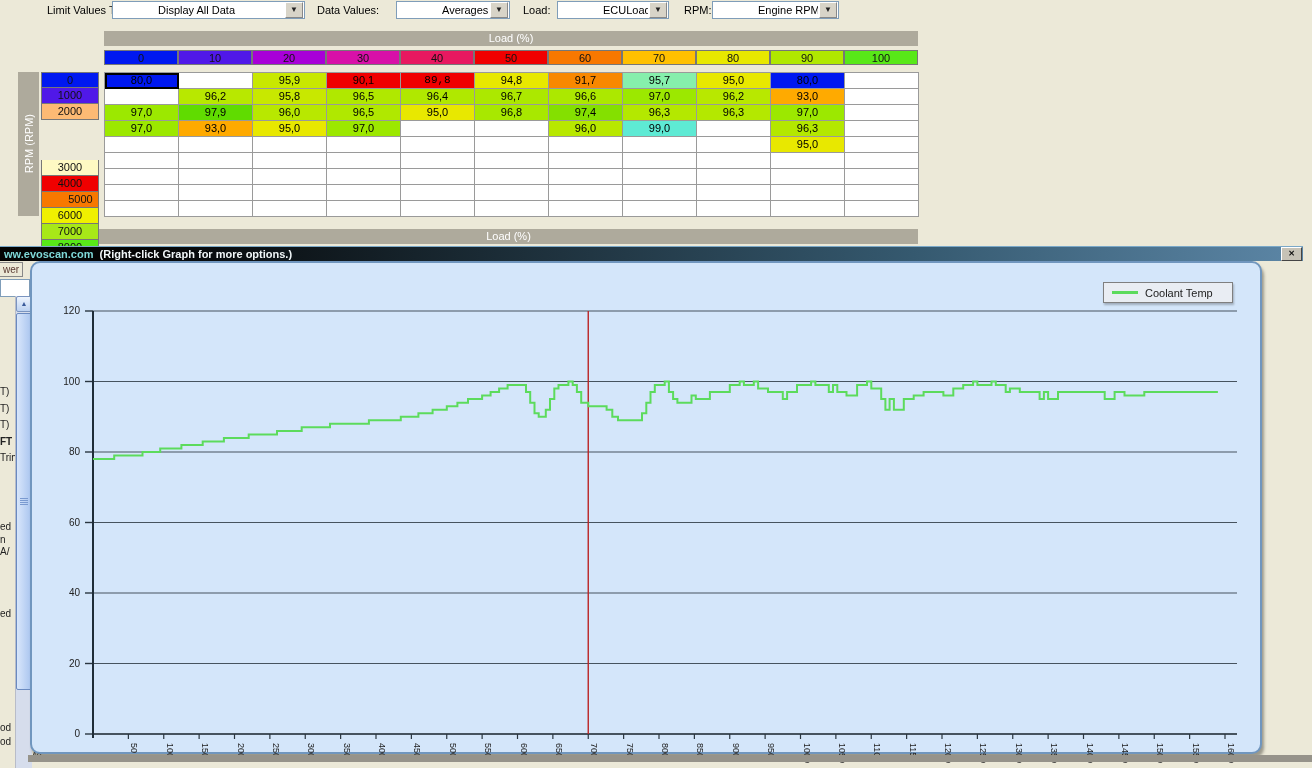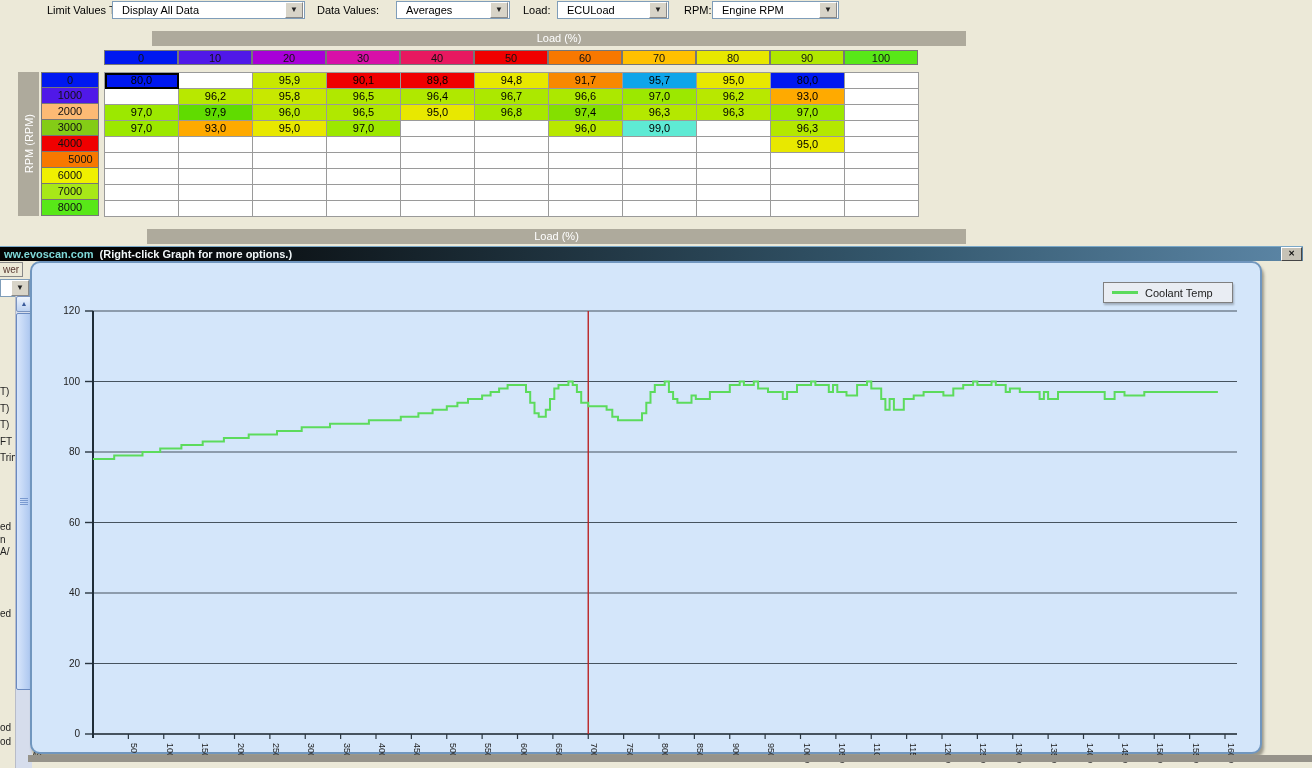--- a/index.html
+++ b/index.html
@@ -4,26 +4,26 @@
 <style>
   html,body{margin:0;padding:0;}
   body{width:1312px;height:768px;background:#ece9d8;position:relative;overflow:hidden;
        font-family:"Liberation Sans",sans-serif;color:#000;}
   .abs{position:absolute;}
   
   #top-toolbar{left:0;top:0;width:1312px;height:22px;}
   .tlabel{position:absolute;top:4px;font-size:11px;white-space:nowrap;}
   .select{position:absolute;top:1px;height:18px;background:#fff;border:1px solid #7f9db9;
           box-sizing:border-box;display:flex;align-items:center;font-size:11px;}
-  .sel-text{padding-left:9px;white-space:nowrap;overflow:hidden;flex:1;}
+  .sel-text{padding-left:3px;white-space:nowrap;overflow:hidden;flex:1;margin-left:42px;}
   .sel-arrow{width:16px;height:14px;margin:1px;background:#d8d4c8;border:1px solid;
              border-color:#fff #888 #888 #fff;font-size:8px;line-height:14px;text-align:center;
              color:#222;flex:none;}
   
-  .graybar{background:#aeaa9c;color:#fff;font-size:11px;text-align:center;line-height:15px;margin-left:48px;}
+  .graybar{background:#aeaa9c;color:#fff;font-size:11px;text-align:center;line-height:15px;}
   #loadbar-top{left:104px;top:31px;width:814px;height:15px;}
   #loadbar-bottom{left:99px;top:229px;width:819px;height:15px;}
   #col-heads{left:104px;top:50px;display:flex;}
   .hcell{width:74px;height:15px;box-sizing:border-box;border:1px solid #777;margin-right:0px;
          font-size:11px;text-align:center;line-height:14px;color:#111;}
   #rpm-bar{left:18px;top:72px;width:21px;height:144px;background:#aeaa9c;display:flex;
            align-items:center;justify-content:center;}
   .vtext{writing-mode:vertical-rl;transform:rotate(180deg);color:#fff;font-size:11px;white-space:nowrap;}
   #row-heads{left:41px;top:72px;}
   .rcell{width:58px;height:16px;box-sizing:border-box;border:1px solid #777;border-top-width:0;
@@ -111,37 +111,37 @@
     <div class="hcell" style="background: rgb(176, 232, 0);">90</div>
     <div class="hcell" style="background: rgb(88, 232, 24);">100</div>
   </div>
 <div id="rpm-bar" class="abs">
   <span class="vtext">RPM (RPM)</span>
 </div>
 <div id="row-heads" class="abs">
     <div class="rcell" style="background: rgb(0, 24, 240);">0</div>
     <div class="rcell" style="background: rgb(80, 24, 232);">1000</div>
     <div class="rcell" style="background: #fdba74;">2000</div>
-    <div class="rcell" style="background: #84cc16;">3000</div>
+    <div class="rcell" style="background: #fef9c3; margin-top: 40px;">3000</div>
     <div class="rcell" style="background: rgb(240, 0, 0);">4000</div>
     <div class="rcell" style="background: rgb(248, 120, 0); padding-left: 21px;">5000</div>
     <div class="rcell" style="background: rgb(240, 240, 0);">6000</div>
     <div class="rcell" style="background: rgb(168, 232, 24);">7000</div>
     <div class="rcell" style="background: rgb(88, 232, 24);">8000</div>
   </div>
 <div id="grid" class="abs">
     <div class="grow">
       <div class="gcell sel" style="background: rgb(0, 24, 240);">80,0</div>
       <div class="gcell"></div>
       <div class="gcell" style="background: rgb(200, 232, 0);">95,9</div>
       <div class="gcell" style="background: rgb(240, 0, 0);">90,1</div>
-      <div class="gcell" style="background: rgb(240, 0, 0);">89,8</div>
+      <div class="gcell" style="background: rgb(240, 0, 0); font-family: Liberation Mono, monospace;">89,8</div>
       <div class="gcell" style="background: rgb(232, 232, 0);">94,8</div>
       <div class="gcell" style="background: rgb(248, 136, 0);">91,7</div>
-      <div class="gcell" style="background: #0ea5e9;">95,7</div>
+      <div class="gcell" style="background: #86efac;">95,7</div>
       <div class="gcell" style="background: rgb(232, 232, 0);">95,0</div>
       <div class="gcell" style="background: rgb(0, 24, 240);">80,0</div>
       <div class="gcell"></div>
     </div>
     <div class="grow">
       <div class="gcell"></div>
       <div class="gcell" style="background: rgb(184, 232, 0);">96,2</div>
       <div class="gcell" style="background: rgb(200, 232, 0);">95,8</div>
       <div class="gcell" style="background: rgb(176, 232, 0);">96,5</div>
       <div class="gcell" style="background: rgb(176, 232, 0);">96,4</div>
@@ -253,21 +253,21 @@
 <div id="close-btn" class="abs" style="top:247px">✕</div>
 <div id="tab-wer" class="abs">wer</div>
 <div id="left-select" class="select">
   <span class="sel-text"></span>
   <span class="sel-arrow">▼</span>
 </div>
 <div id="left-labels">
     <div style="top: 386px;">T)</div>
     <div style="top: 403px;">T)</div>
     <div style="top: 419px;">T)</div>
-    <div style="top: 436px;">FT</div>
+    <div style="top: 436px; font-weight: bold;">FT</div>
     <div style="top: 452px;">Trim</div>
     <div style="top: 521px;">ed</div>
     <div style="top: 534px;">n</div>
     <div style="top: 546px;">A/</div>
     <div style="top: 608px;">ed</div>
     <div style="top: 722px;">od</div>
     <div style="top: 736px;">od</div>
     <div style="top: 750px; padding-left: 28px;">Mo</div>
   </div>
 <div id="scrollbar" class="abs">

